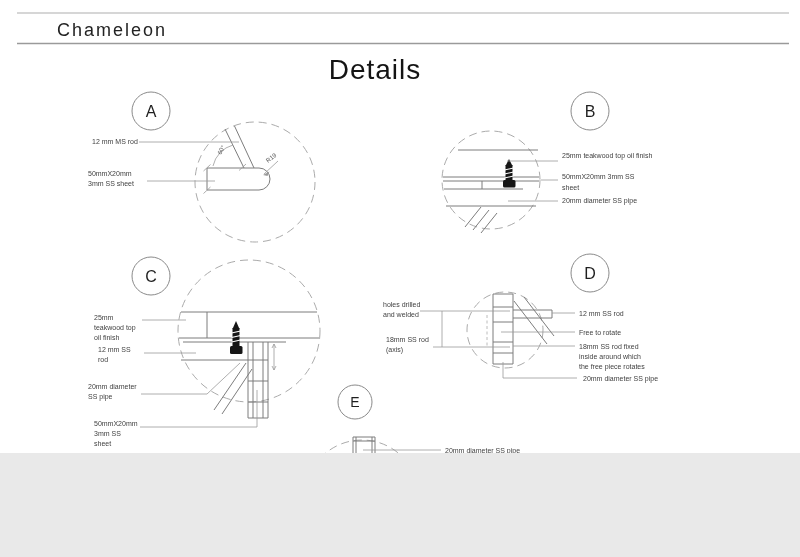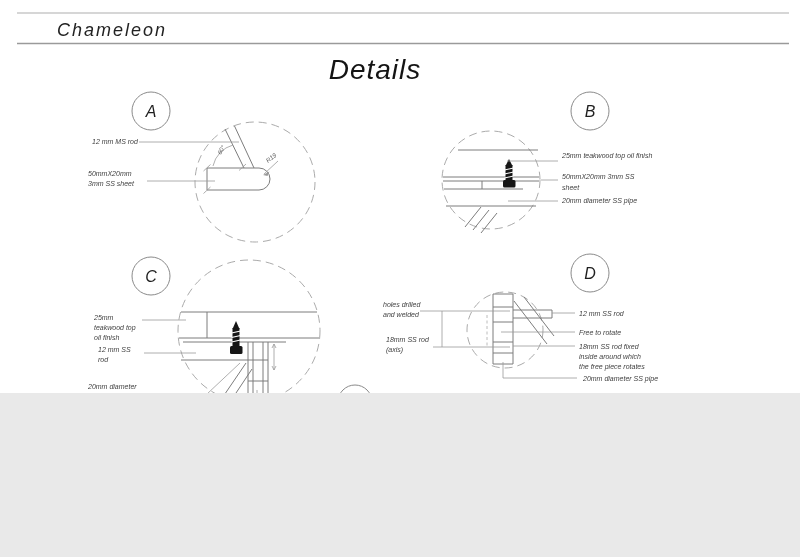--- a/index.html
+++ b/index.html
@@ -1,17 +1,17 @@
 <!DOCTYPE html>
 <html><head>
 <meta charset="utf-8">
 <style>
   html,body{margin:0;padding:0;background:#e9e9e9;}
-  .page{position:relative;width:800px;height:393px;background:#ffffff;overflow:hidden;
-        font-family:"Liberation Sans",sans-serif;font-style:italic;}
+  .page{position:relative;width:800px;height:453px;background:#ffffff;overflow:hidden;
+        font-family:"Liberation Sans",sans-serif;}
   svg{position:absolute;left:0;top:0;}
   text{font-family:"Liberation Sans",sans-serif;}
   .brand{font-size:18px;letter-spacing:2px;fill:#232323;}
   .title{font-size:28px;letter-spacing:1px;fill:#141414;text-anchor:middle;}
   .ltr{font-size:16px;fill:#1f1f1f;text-anchor:middle;}
   .ltr-s{font-size:14px;fill:#1f1f1f;text-anchor:middle;}
   .lbl{font-size:7px;fill:#3f3f3f;}
   .lbl-s{font-size:6.2px;fill:#5a5a5a;}
   .ln{stroke:#7d7d7d;stroke-width:1;fill:none;}
   .ld{stroke:#9a9a9a;stroke-width:0.8;fill:none;}

